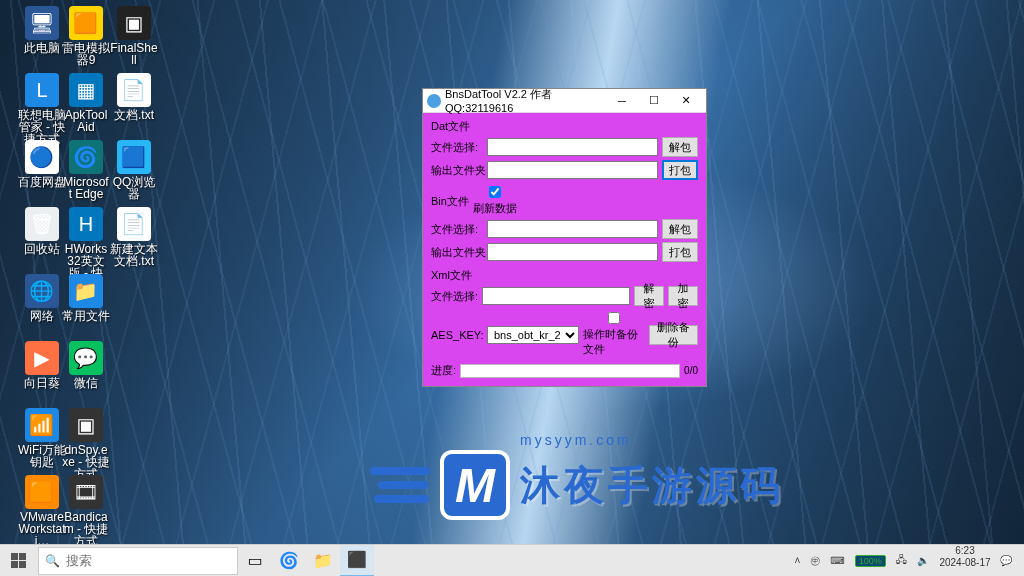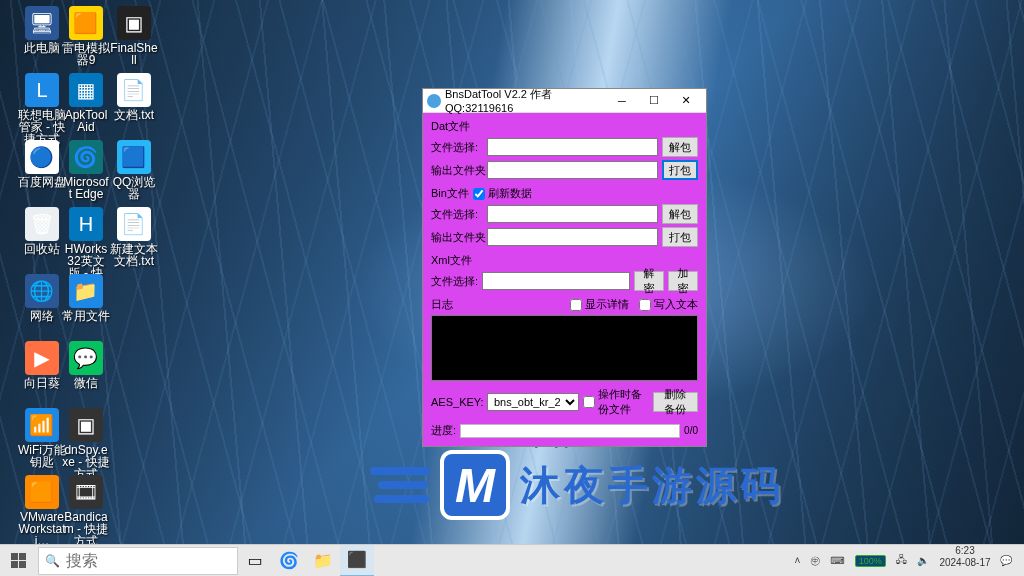--- a/index.html
+++ b/index.html
@@ -74,21 +74,21 @@
 .row { display: flex; align-items: center; margin-bottom: 3px; gap: 4px; }
 .row .lbl { width: 52px; font-size: 11px; white-space: nowrap; }
 .row input[type=text] {
   flex: 1; height: 18px; border: 1px solid #7a7a7a; background: #fff; font-size: 11px; padding: 0 2px;
 }
 .btn {
   height: 20px; padding: 8px 6px; background: #e1e1e1; border: 1px solid #adadad;
   font-size: 11px; cursor: pointer; display: flex; align-items: center;
 }
 .btn.active { border: 2px solid #0078d7; padding: 0 5px; }
-.chk { display: flex; align-items: center; gap: 3px; font-size: 11px; }
+.chk { display: flex; align-items: center; gap: 3px; font-size: 11px; flex-direction: column; }
 .chk input { width: 12px; height: 12px; }
 .logrow { display: flex; align-items: center; gap: 10px; margin-bottom: 3px; }
 .logarea {
   width: 100%; height: 66px; background: #000; border: 1px solid #7a7a7a;
 }
 .select {
   height: 18px; border: 1px solid #7a7a7a; background: #fff; font-size: 11px; padding: 0 2px; width: 92px;
 }
 .progress { display: flex; align-items: center; gap: 4px; margin-top: 4px; }
 .progress .bar { flex: 1; height: 14px; background: #fff; border: 1px solid #bbb; }
@@ -100,21 +100,21 @@
   background: #e8e8e8; border-top: 1px solid #ccc;
   display: flex; align-items: center; z-index: 50;
 }
 .startbtn { width: 36px; height: 32px; display: flex; align-items: center; justify-content: center; cursor: pointer; }
 .winlogo { display: grid; grid-template-columns: 7px 7px; grid-template-rows: 7px 7px; gap: 1px; }
 .winlogo span { background: #555; }
 .searchbox {
   width: 200px; height: 28px; background: #fff; border: 1px solid #ccc;
   display: flex; align-items: center; padding: 0 6px; gap: 6px; margin-left: 2px;
 }
-.searchbox input { border: none; outline: none; flex: 1; font-size: 16px; background: transparent; }
+.searchbox input { border: none; outline: none; flex: 1; font-size: 13px; background: transparent; }
 .tb-icon {
   width: 34px; height: 32px; display: flex; align-items: center; justify-content: center;
   cursor: pointer; font-size: 16px;
 }
 .tb-icon.active { border-bottom: 2px solid #76b9ed; background: #d8e6f2; }
 .tray {
   margin-left: auto; display: flex; align-items: center; height: 100%;
   font-size: 10px; color: #333;
 }
 .tray .titem { padding: 0 5px; height: 100%; display: flex; align-items: center; cursor: pointer; }
@@ -267,35 +267,20 @@
     <div class="group">
       <div class="gtitle">Xml文件</div>
       <div class="row">
         <div class="lbl">文件选择:</div>
         <input type="text" style="">
         <button class="btn">解密</button>
         <button class="btn">加密</button>
       </div>
     </div>
 
-    <div class="group">
-      <div class="logrow">
-        <span>日志</span>
-        <span style="flex:1"></span>
-        <label class="chk">
-          <input type="checkbox" style="">
-          <span>显示详情</span>
-        </label>
-        <label class="chk">
-          <input type="checkbox" style="">
-          <span>写入文本</span>
-        </label>
-      </div>
-      <div class="logarea"></div>
-    </div>
 
     <div class="group">
       <div class="row">
         <div class="lbl">AES_KEY:</div>
         <select class="select">
           <option>bns_obt_kr_2014#</option>
         </select>
         <label class="chk">
           <input type="checkbox" style="">
           <span>操作时备份文件</span>

